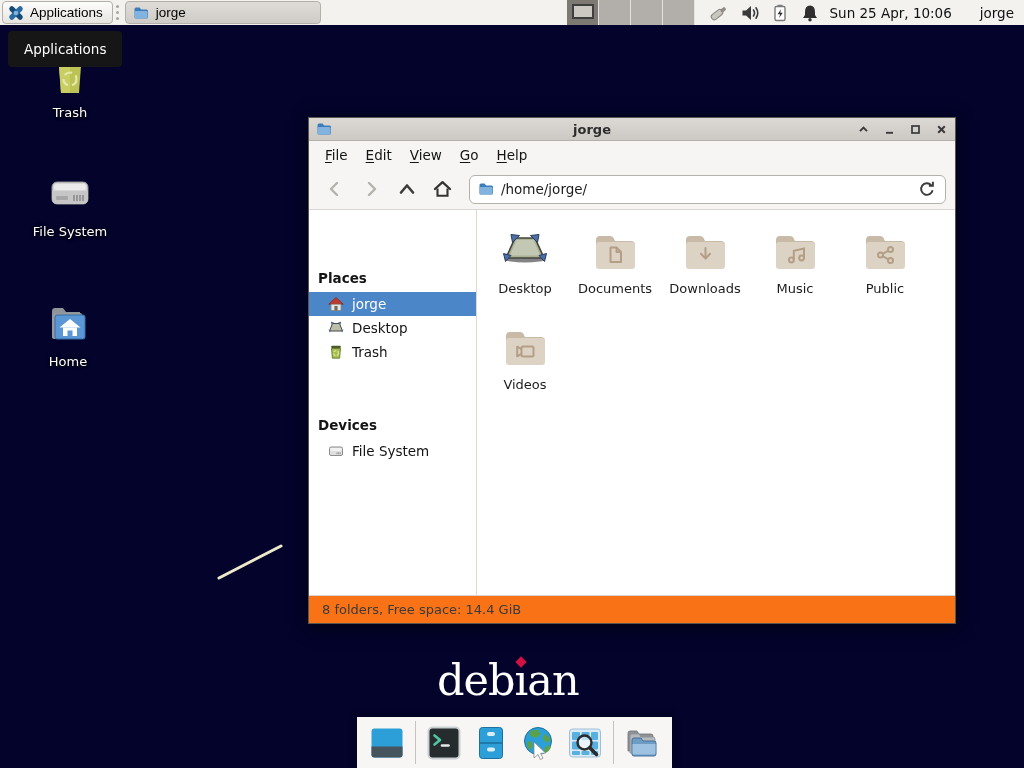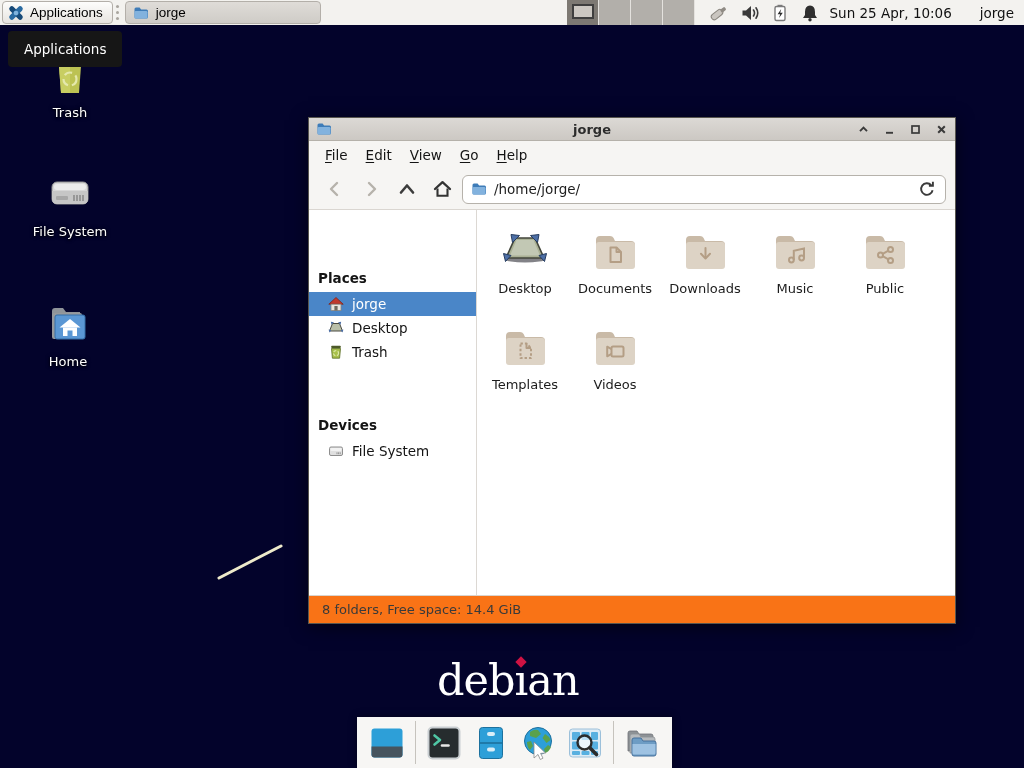--- a/index.html
+++ b/index.html
@@ -55,21 +55,21 @@
   .tb-buttons { margin-left:auto; display:flex; gap:13px; align-items:center; z-index:2; }
   .tb-btn { width:13px; height:13px; display:flex; align-items:center; justify-content:center; }
 
   .menubar { height:28px; display:flex; align-items:center; padding:0 7px; background:#f6f5f3; }
   .menu-item { padding:4px 9px; font-size:13.5px; color:#141414; }
   .menu-item u { text-decoration:underline; text-underline-offset:2px; }
 
   .toolbar { height:41px; display:flex; align-items:center; padding:0 9px; gap:3px;
              background:#f6f5f3; border-bottom:1px solid #dad6d1; }
   .tool-btn { width:33px; height:30px; display:flex; align-items:center; justify-content:center; border-radius:4px; }
-  .pathbar { flex:1; margin-left:0; height:29px; background:#fff; border:1px solid #b6b2ab;
+  .pathbar { flex:1; margin-left:7px; height:29px; background:#fff; border:1px solid #b6b2ab;
              border-radius:6px; display:flex; align-items:center; gap:7px; padding:0 6px 0 8px;
              font-size:13.5px; color:#1c1c1c; }
   .path-text { flex:1; }
   .reload-btn { width:24px; height:24px; display:flex; align-items:center; justify-content:center; }
 
   .win-body { flex:1; display:flex; min-height:0; }
   .sidebar { width:168px; background:#fff; border-right:1px solid #dcd8d3; padding-top:7px;
              font-size:13.5px; overflow:hidden; }
   .side-header { font-weight:bold; color:#141414; padding:5px 10px 6px 9px;margin-top:48px; }
   .side-item { display:flex; align-items:center; gap:8px; padding:4px 8px 4px 19px; color:#141414; }
@@ -421,33 +421,20 @@
             </svg>
           </span>
           <span>Public</span>
         </div>
         <div class="file-cell">
           <span class="icon">
             <svg width="48" height="48" viewBox="0 0 48 48">
               <path d="M5 13q0-4 4-4h10q2.6 0 3.6 2l1.4 3h16q4 0 4 4v2H5z" fill="#c9baa7"></path>
               <rect x="5" y="15" width="39" height="27" rx="3" fill="#ddd3c5"></rect>
               <g fill="none" stroke="#b49e85" stroke-width="2" stroke-linejoin="round">
-                <path d="M19.5 20.5h6l4.5 4.5v10h-10.5z" stroke-dasharray="2.4 2"></path>
-                <path d="M25.5 20.5v4.5h4.5"></path>
-              </g>
-            </svg>
-          </span>
-          <span>Templates</span>
-        </div>
-        <div class="file-cell">
-          <span class="icon">
-            <svg width="48" height="48" viewBox="0 0 48 48">
-              <path d="M5 13q0-4 4-4h10q2.6 0 3.6 2l1.4 3h16q4 0 4 4v2H5z" fill="#c9baa7"></path>
-              <rect x="5" y="15" width="39" height="27" rx="3" fill="#ddd3c5"></rect>
-              <g fill="none" stroke="#b49e85" stroke-width="2" stroke-linejoin="round">
                 <rect x="20.5" y="23.5" width="12" height="10" rx="1.5"></rect>
                 <path d="M20.5 26.2l-4.3-2.5v9.6l4.3-2.5"></path>
               </g>
             </svg>
           </span>
           <span>Videos</span>
         </div>
       </div>
   </div>
 

